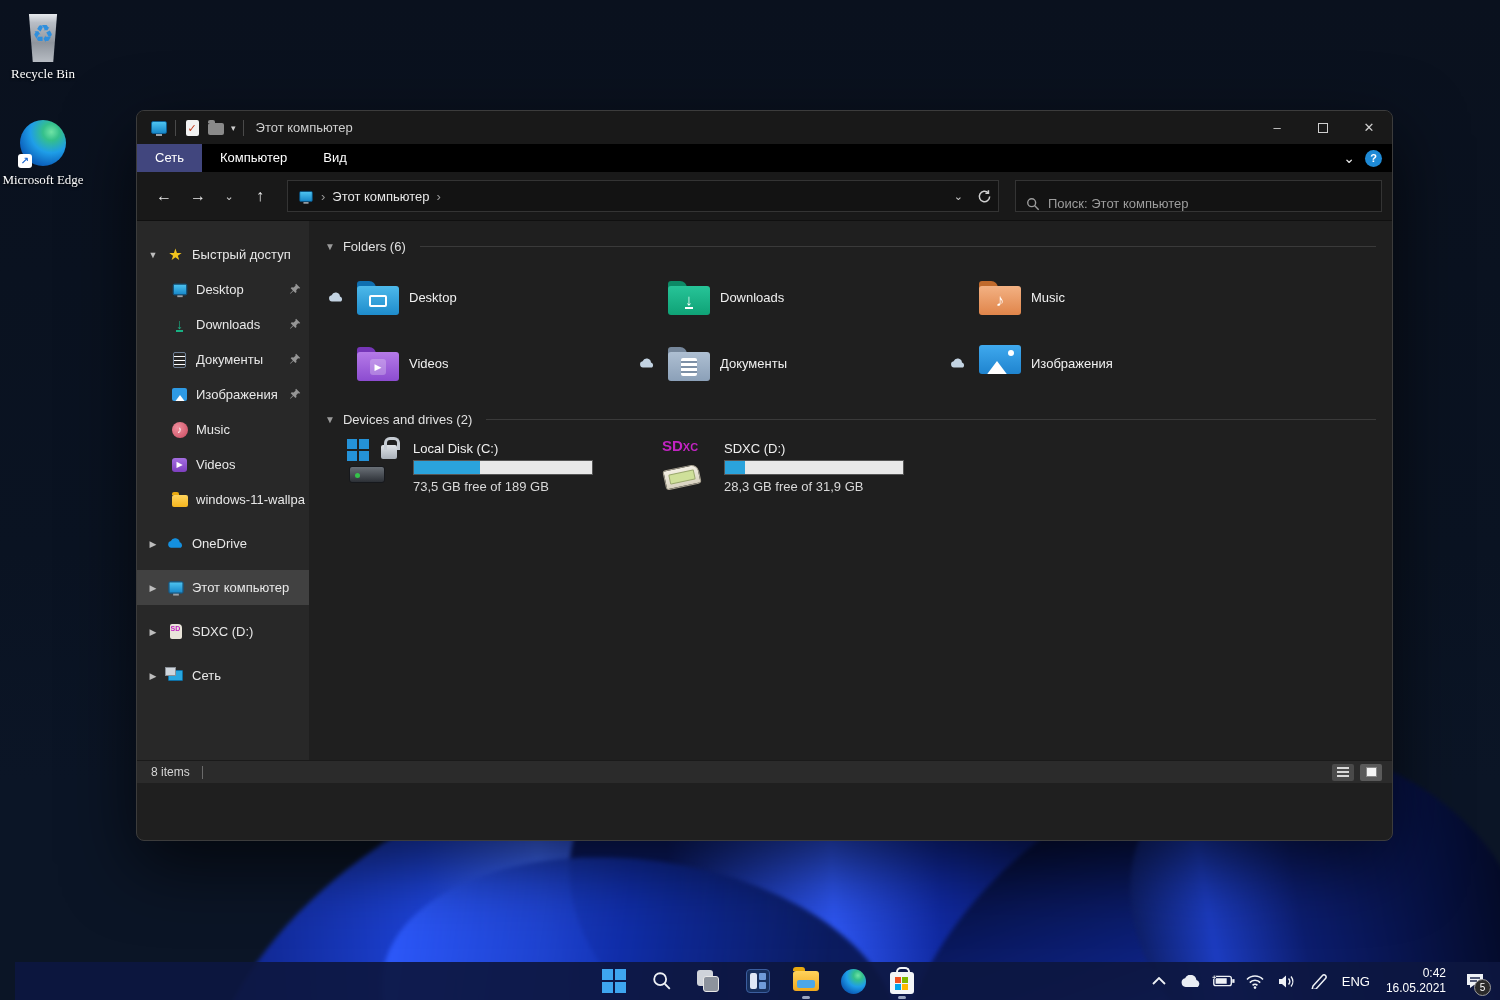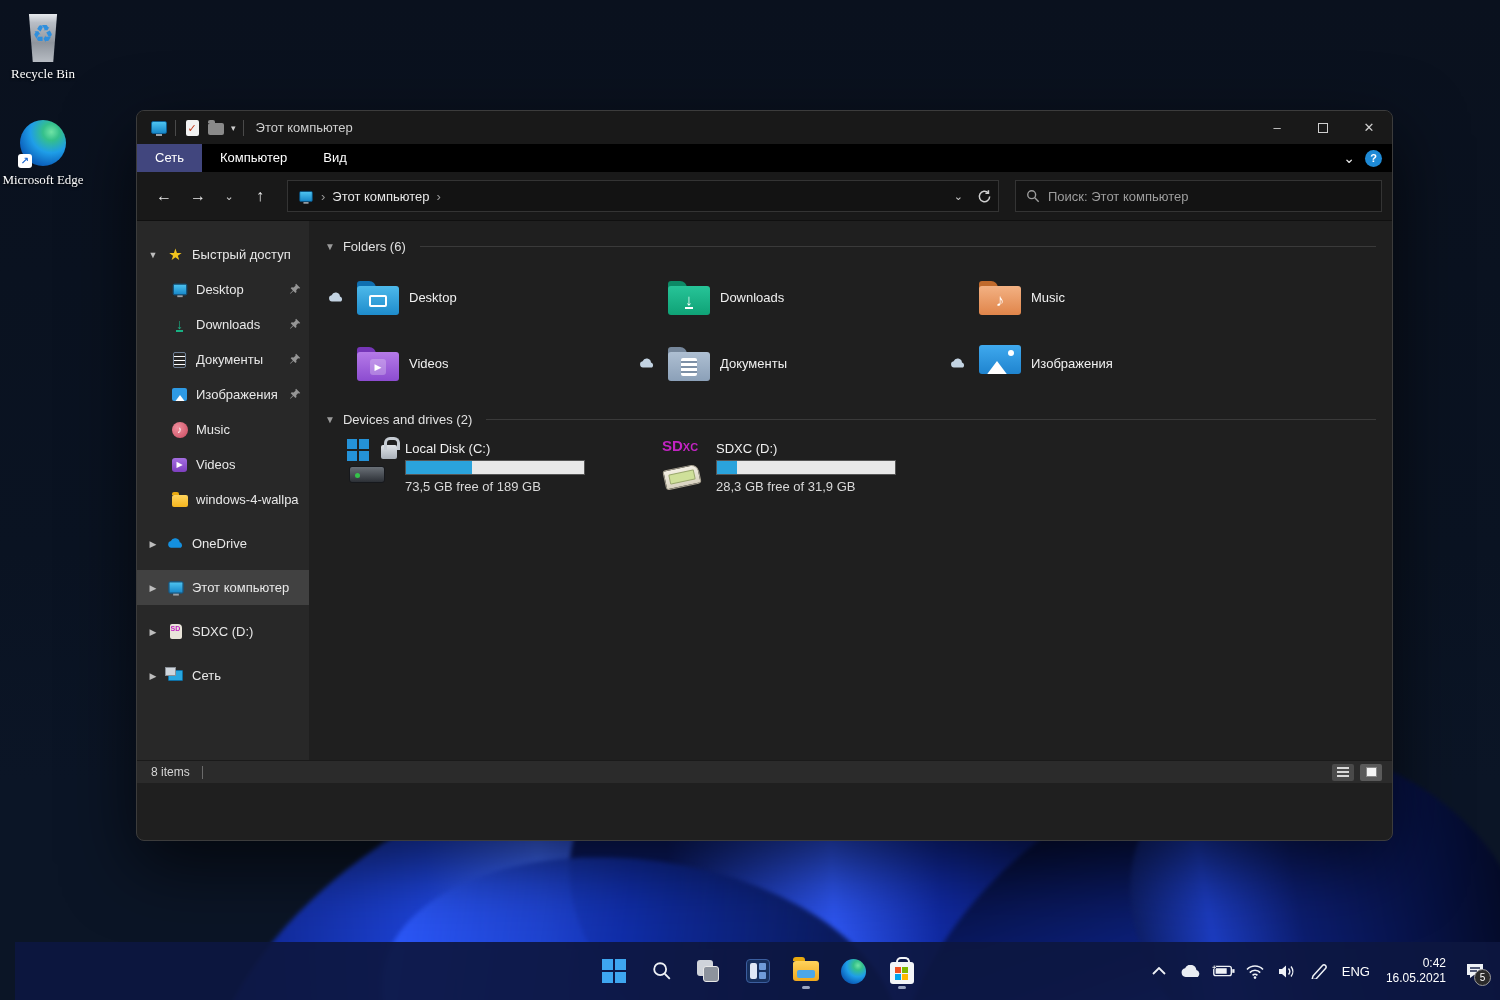--- a/index.html
+++ b/index.html
@@ -62,21 +62,21 @@
 
   .toolbar { height:49px; background:#191919; display:flex; align-items:center; padding:0 10px 0 12px; gap:4px; border-bottom:1px solid #101010; }
   .nav-btn { width:30px; height:30px; display:flex; align-items:center; justify-content:center; color:#e8e8e8; font-size:16px; border-radius:4px; }
   .nav-btn.small { font-size:11px; width:24px; color:#cfcfcf; }
   .addressbar { flex:0 0 712px; height:32px; margin-left:8px; background:#131313; border:1px solid #343434;
                 display:flex; align-items:center; padding:0 6px 0 10px; gap:7px; }
   .crumb-text { color:#e6e6e6; }
   .crumb-sep { color:#9a9a9a; font-size:13px; }
   .addr-right { margin-left:auto; display:flex; align-items:center; gap:14px; color:#cfcfcf; }
   .searchbox { flex:1; height:32px; margin-left:12px; background:#131313; border:1px solid #343434;
-               display:flex; align-items:center; padding:0 10px; gap:8px; }
+               display:flex; align-items:flex-end; padding:0 10px; gap:8px; }
   .searchbox input { background:transparent; border:none; outline:none; color:#cfcfcf; font-size:13px; width:100%; font-family:inherit; }
   .searchbox input::placeholder { color:#9d9d9d; }
 
   .body { display:flex; height:539px; }
   .sidebar { width:172px; background:#282828; padding-top:16px; overflow:hidden; flex-shrink:0; }
   .side-item { height:35px; display:flex; align-items:center; gap:8px; padding-left:10px; position:relative; color:#e8e8e8; white-space:nowrap; }
   .side-item .expander { width:12px; font-size:9px; color:#bdbdbd; text-align:center; flex-shrink:0; }
   .side-item.child { padding-left:34px; }
   .side-item.selected { background:#414141; }
   .pin { position:absolute; right:8px; top:11px; opacity:.85; }
@@ -116,21 +116,21 @@
   .f-videos .play { width:16px; height:16px; border-radius:3px; background:rgba(255,255,255,.25); color:#fff; font-size:9px; line-height:16px; text-align:center; }
   .f-docs .ftab { background:#76879b; } .f-docs .fbody { background:linear-gradient(180deg,#aebfd2,#8ba0b8); }
   .f-docs .doclines { width:16px; height:18px; background:#fff; border-radius:2px;
                       background-image:repeating-linear-gradient(180deg,#fff 0 3px,#7d90a6 3px 5px); }
   .f-pics .ftab { background:#1b6fb0; } .f-pics .fbody { background:linear-gradient(180deg,#3fa9ee,#1f84cf); overflow:hidden; position:relative; }
   .f-pics .mtn { position:absolute; left:6px; bottom:-3px; border-left:12px solid transparent; border-right:12px solid transparent; border-bottom:16px solid #fff; }
   .f-pics .sun { position:absolute; right:7px; top:5px; width:6px; height:6px; border-radius:50%; background:#fff; }
   .tile .tlabel { color:#f0f0f0; }
 
   .drives { display:grid; grid-template-columns:repeat(3,311px); margin-top:12px; }
-  .drive { display:flex; gap:2px; align-items:flex-start; }
+  .drive { display:flex; gap:10px; align-items:flex-start; }
   .drive-icon { width:56px; height:52px; position:relative; flex-shrink:0; }
   .hdd { position:absolute; left:2px; bottom:8px; width:36px; height:17px; border-radius:3px;
          background:linear-gradient(180deg,#6a7077,#2c3036); border:1px solid #16181c; }
   .hdd:after { content:""; position:absolute; left:5px; top:6px; width:5px; height:5px; border-radius:50%; background:#35c24a; }
   .winlogo { position:absolute; left:0px; top:0px; width:22px; height:22px; display:grid; grid-template-columns:10px 10px; grid-gap:2px; }
   .winlogo span { width:10px; height:10px; background:#2492d8; }
   .lock { position:absolute; right:6px; top:6px; width:16px; height:14px; background:linear-gradient(180deg,#dfe3e8,#aab1b9); border-radius:2px; }
   .lock:before { content:""; position:absolute; top:-8px; left:3px; width:10px; height:10px; border:3px solid #c6ccd3; border-bottom:none; border-radius:6px 6px 0 0; }
   .sdxc-icon { width:56px; height:52px; position:relative; flex-shrink:0;text-align:center; }
   .sdxc-text { position:absolute; top:0; left:4px; color:#c224c2; font-weight:bold; font-size:15px; line-height:14px; }
@@ -147,21 +147,21 @@
   .statusbar { height:23px; background:#2b2b2b; border-top:1px solid #1a1a1a; display:flex; align-items:center;
                padding:0 10px 0 14px; color:#d6d6d6; font-size:12px; }
   .count-div { width:1px; height:13px; background:#6a6a6a; margin-left:12px; }
   .view-toggles { margin-left:auto; display:flex; gap:6px; }
   .vt { width:22px; height:17px; border-radius:2px; background:#4a4a4a; display:flex; align-items:center; justify-content:center; }
   .vt .lines { width:12px; height:10px; background:repeating-linear-gradient(180deg,#d9d9d9 0 2px,transparent 2px 4px); }
   .vt.active { background:#5a5a5a; }
   .vt .bigsq { width:11px; height:10px; background:#f5f5f5; border:1px solid #888; }
 
   
-  .taskbar { position:absolute; left:15px; right:0; bottom:0; height:58px; background:rgba(13,23,64,.92);
+  .taskbar { position:absolute; left:15px; right:0; bottom:0; height:38px; background:rgba(13,23,64,.92);
              display:flex; align-items:center; }
   .tb-center { position:absolute; left:50%; transform:translateX(-50%); display:flex; gap:14px; align-items:center; }
   .tbi { width:34px; height:40px; display:flex; align-items:center; justify-content:center; position:relative; border-radius:5px; }
   .tbi .run { position:absolute; bottom:2px; left:50%; transform:translateX(-50%); width:8px; height:3px; border-radius:2px; background:#9aa5c0; }
   .startlogo { display:grid; grid-template-columns:11px 11px; grid-gap:2px; }
   .startlogo span { width:11px; height:11px; background:#3ea6f0; }
   .tv-back { width:16px; height:16px; background:#cfd3da; border-radius:3px; position:relative; top:-3px; left:3px; }
   .tv-front { width:16px; height:16px; background:#8d939d; border:1px solid #e8e8e8; border-radius:3px; position:relative; top:3px; left:-7px; }
   .widgets { width:24px; height:24px; border-radius:4px; background:#17305e; border:1px solid #3b5e9e; display:flex; gap:2px; padding:3px; }
   .widgets .wl { flex:1; background:#dfe7f5; border-radius:2px; }
@@ -343,21 +343,21 @@
       <div class="side-item child">
         <span class="ic16">
             <span class="vidsq">▶</span>
           </span>
         <span>Videos</span>
       </div>
       <div class="side-item child">
         <span class="ic16">
             <span class="fold16"></span>
           </span>
-        <span>windows-4-wallpa</span>
+        <span>windows-11-wallpa</span>
       </div>
 
       <div class="side-item" style="margin-top:9px">
         <span class="expander">▶</span>
         <span class="ic16">
           <svg width="17" height="11" viewBox="0 0 20 12">
               <path d="M5 11a4 4 0 0 1-.5-7.9A5.5 5.5 0 0 1 15 4.6 3.7 3.7 0 0 1 16.3 11z" fill="#1490df"></path>
             </svg>
         </span>
         <span>OneDrive</span>

